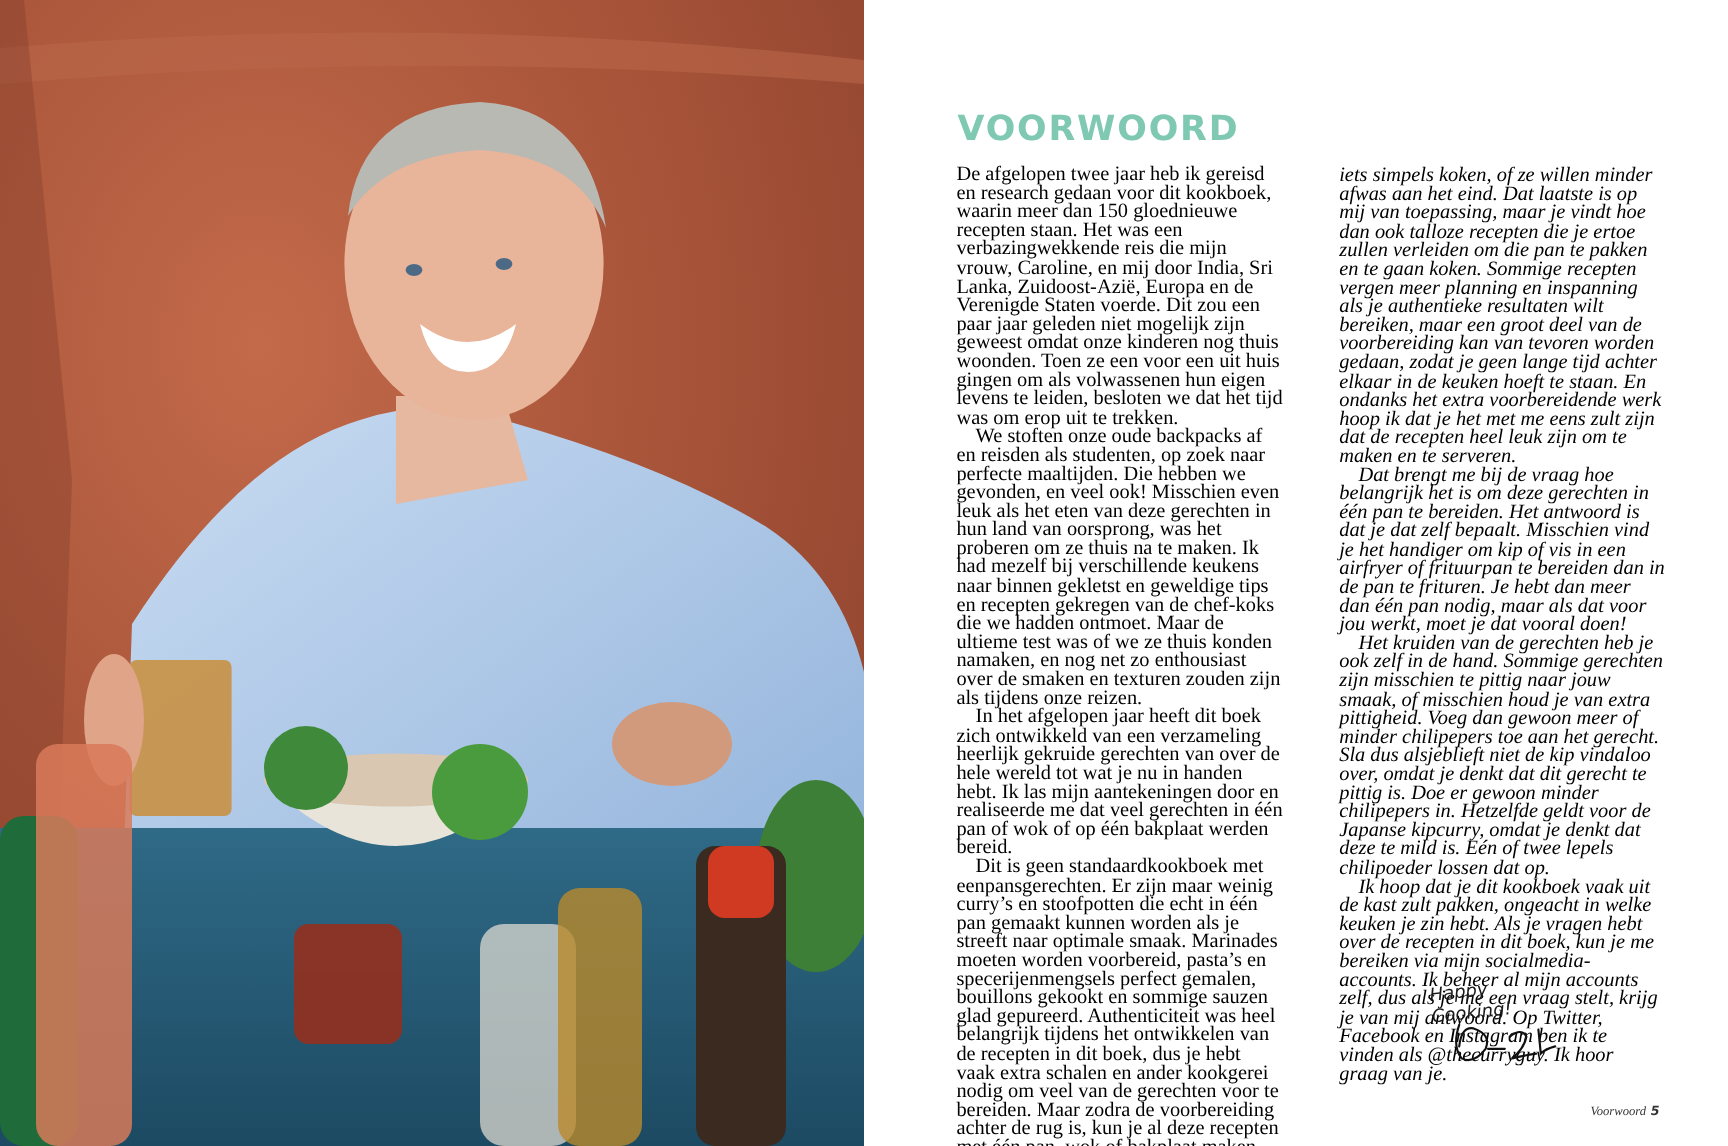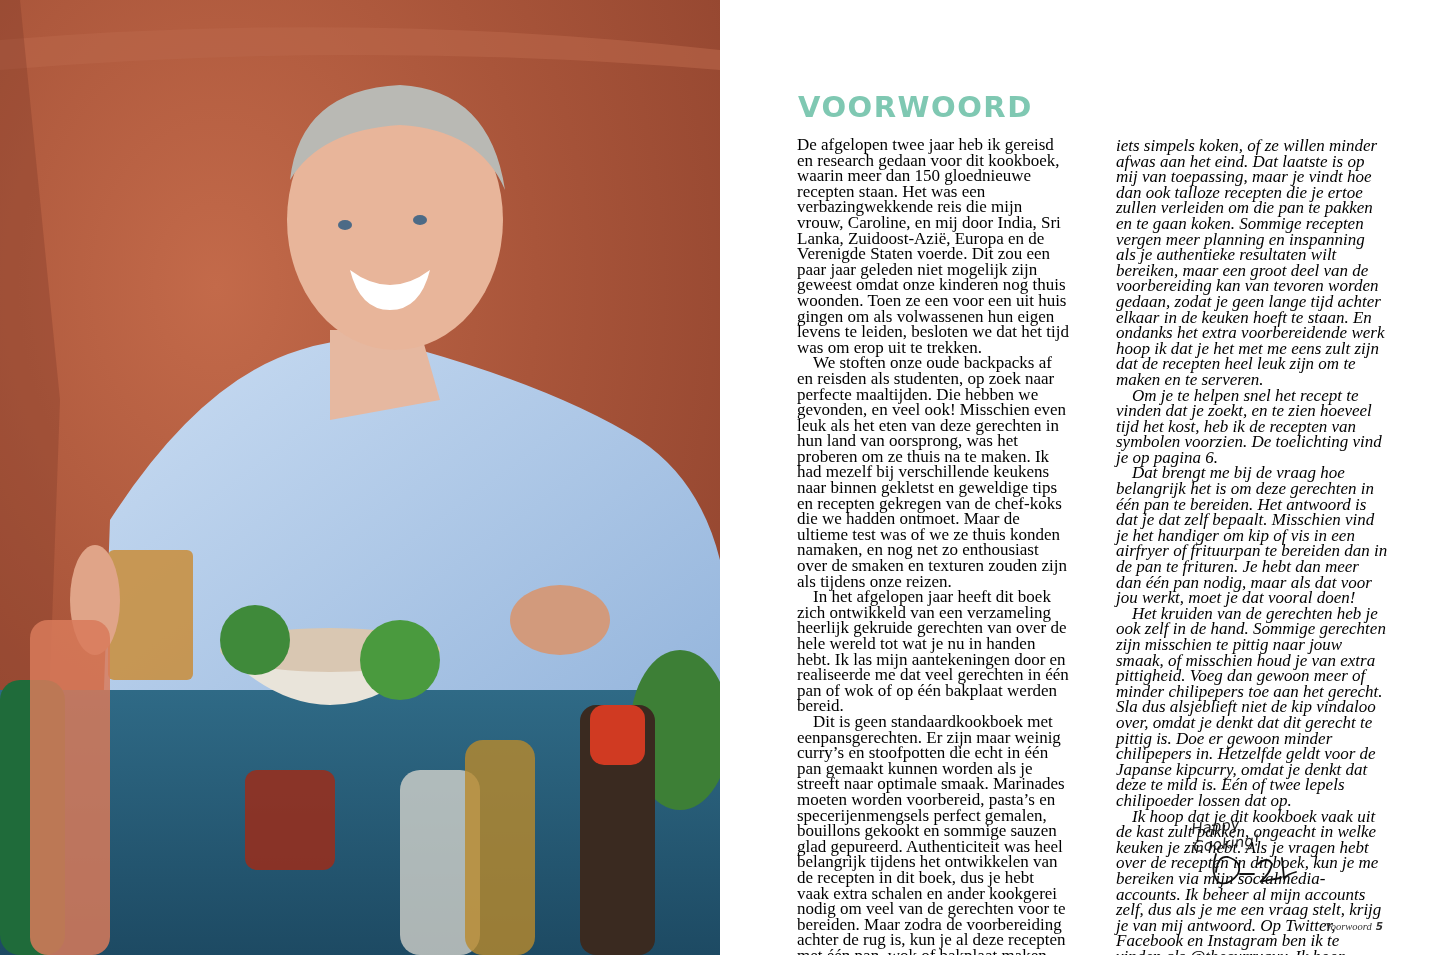--- a/index.html
+++ b/index.html
@@ -68,21 +68,20 @@
 
   <div class="col left">
     <p class="first">De afgelopen twee jaar heb ik gereisd en research gedaan voor dit kookboek, waarin meer dan 150 gloednieuwe recepten staan. Het was een verbazingwekkende reis die mijn vrouw, Caroline, en mij door India, Sri Lanka, Zuidoost-Azië, Europa en de Verenigde Staten voerde. Dit zou een paar jaar geleden niet mogelijk zijn geweest omdat onze kinderen nog thuis woonden. Toen ze een voor een uit huis gingen om als volwassenen hun eigen levens te leiden, besloten we dat het tijd was om erop uit te trekken.</p>
     <p>We stoften onze oude backpacks af en reisden als studenten, op zoek naar perfecte maaltijden. Die hebben we gevonden, en veel ook! Misschien even leuk als het eten van deze gerechten in hun land van oorsprong, was het proberen om ze thuis na te maken. Ik had mezelf bij verschillende keukens naar binnen gekletst en geweldige tips en recepten gekregen van de chef-koks die we hadden ontmoet. Maar de ultieme test was of we ze thuis konden namaken, en nog net zo enthousiast over de smaken en texturen zouden zijn als tijdens onze reizen.</p>
     <p>In het afgelopen jaar heeft dit boek zich ontwikkeld van een verzameling heerlijk gekruide gerechten van over de hele wereld tot wat je nu in handen hebt. Ik las mijn aantekeningen door en realiseerde me dat veel gerechten in één pan of wok of op één bakplaat werden bereid.</p>
     <p>Dit is geen standaardkookboek met eenpans­gerechten. Er zijn maar weinig curry’s en stoofpotten die echt in één pan gemaakt kunnen worden als je streeft naar optimale smaak. Marinades moeten worden voorbereid, pasta’s en specerijenmengsels perfect gemalen, bouillons gekookt en sommige sauzen glad gepureerd. Authenticiteit was heel belangrijk tijdens het ontwikkelen van de recepten in dit boek, dus je hebt vaak extra schalen en ander kookgerei nodig om veel van de gerechten voor te bereiden. Maar zodra de voorbereiding achter de rug is, kun je al deze recepten met één pan, wok of bakplaat maken. Daarbij deel ik bij sommige recepten handige trucjes die het bereiden nóg simpeler maken.</p>
   </div>
 
   <div class="col right">
     <p class="cont">iets simpels koken, of ze willen minder afwas aan het eind. Dat laatste is op mij van toepassing, maar je vindt hoe dan ook talloze recepten die je ertoe zullen verleiden om die pan te pakken en te gaan koken. Sommige recepten vergen meer planning en inspanning als je authentieke resultaten wilt bereiken, maar een groot deel van de voorbereiding kan van tevoren worden gedaan, zodat je geen lange tijd achter elkaar in de keuken hoeft te staan. En ondanks het extra voorbereidende werk hoop ik dat je het met me eens zult zijn dat de recepten heel leuk zijn om te maken en te serveren.</p>
-    <p>Om je te helpen snel het recept te vinden dat je zoekt, en te zien hoeveel tijd het kost, heb ik de recepten van symbolen voorzien. De toelichting vind je op pagina 6.</p>
     <p>Dat brengt me bij de vraag hoe belangrijk het is om deze gerechten in één pan te bereiden. Het antwoord is dat je dat zelf bepaalt. Misschien vind je het handiger om kip of vis in een airfryer of frituurpan te bereiden dan in de pan te frituren. Je hebt dan meer dan één pan nodig, maar als dat voor jou werkt, moet je dat vooral doen!</p>
     <p>Het kruiden van de gerechten heb je ook zelf in de hand. Sommige gerechten zijn misschien te pittig naar jouw smaak, of misschien houd je van extra pittigheid. Voeg dan gewoon meer of minder chilipepers toe aan het gerecht. Sla dus alsjeblieft niet de kip vindaloo over, omdat je denkt dat dit gerecht te pittig is. Doe er gewoon minder chilipepers in. Hetzelfde geldt voor de Japanse kipcurry, omdat je denkt dat deze te mild is. Eén of twee lepels chilipoeder lossen dat op.</p>
     <p>Ik hoop dat je dit kookboek vaak uit de kast zult pakken, ongeacht in welke keuken je zin hebt. Als je vragen hebt over de recepten in dit boek, kun je me bereiken via mijn socialmedia-accounts. Ik beheer al mijn accounts zelf, dus als je me een vraag stelt, krijg je van mij antwoord. Op Twitter, Facebook en Instagram ben ik te vinden als @thecurryguy. Ik hoor graag van je.</p>
   </div>
 
   <div class="sig">
     <span class="sig-text">Happy Cooking!</span>
     <svg width="120" height="78" style="position:absolute;left:0;top:0">
       <path d="M28 42 Q22 60 30 70 Q40 75 50 62 Q55 50 40 45 Q30 43 28 60 M52 62 L66 62 M70 52 Q80 44 84 52 Q82 62 72 70 Q80 68 92 66 M94 46 L96 66 Q100 62 108 60" fill="none" stroke="#111" stroke-width="1.8" stroke-linecap="round"></path>
     </svg>

